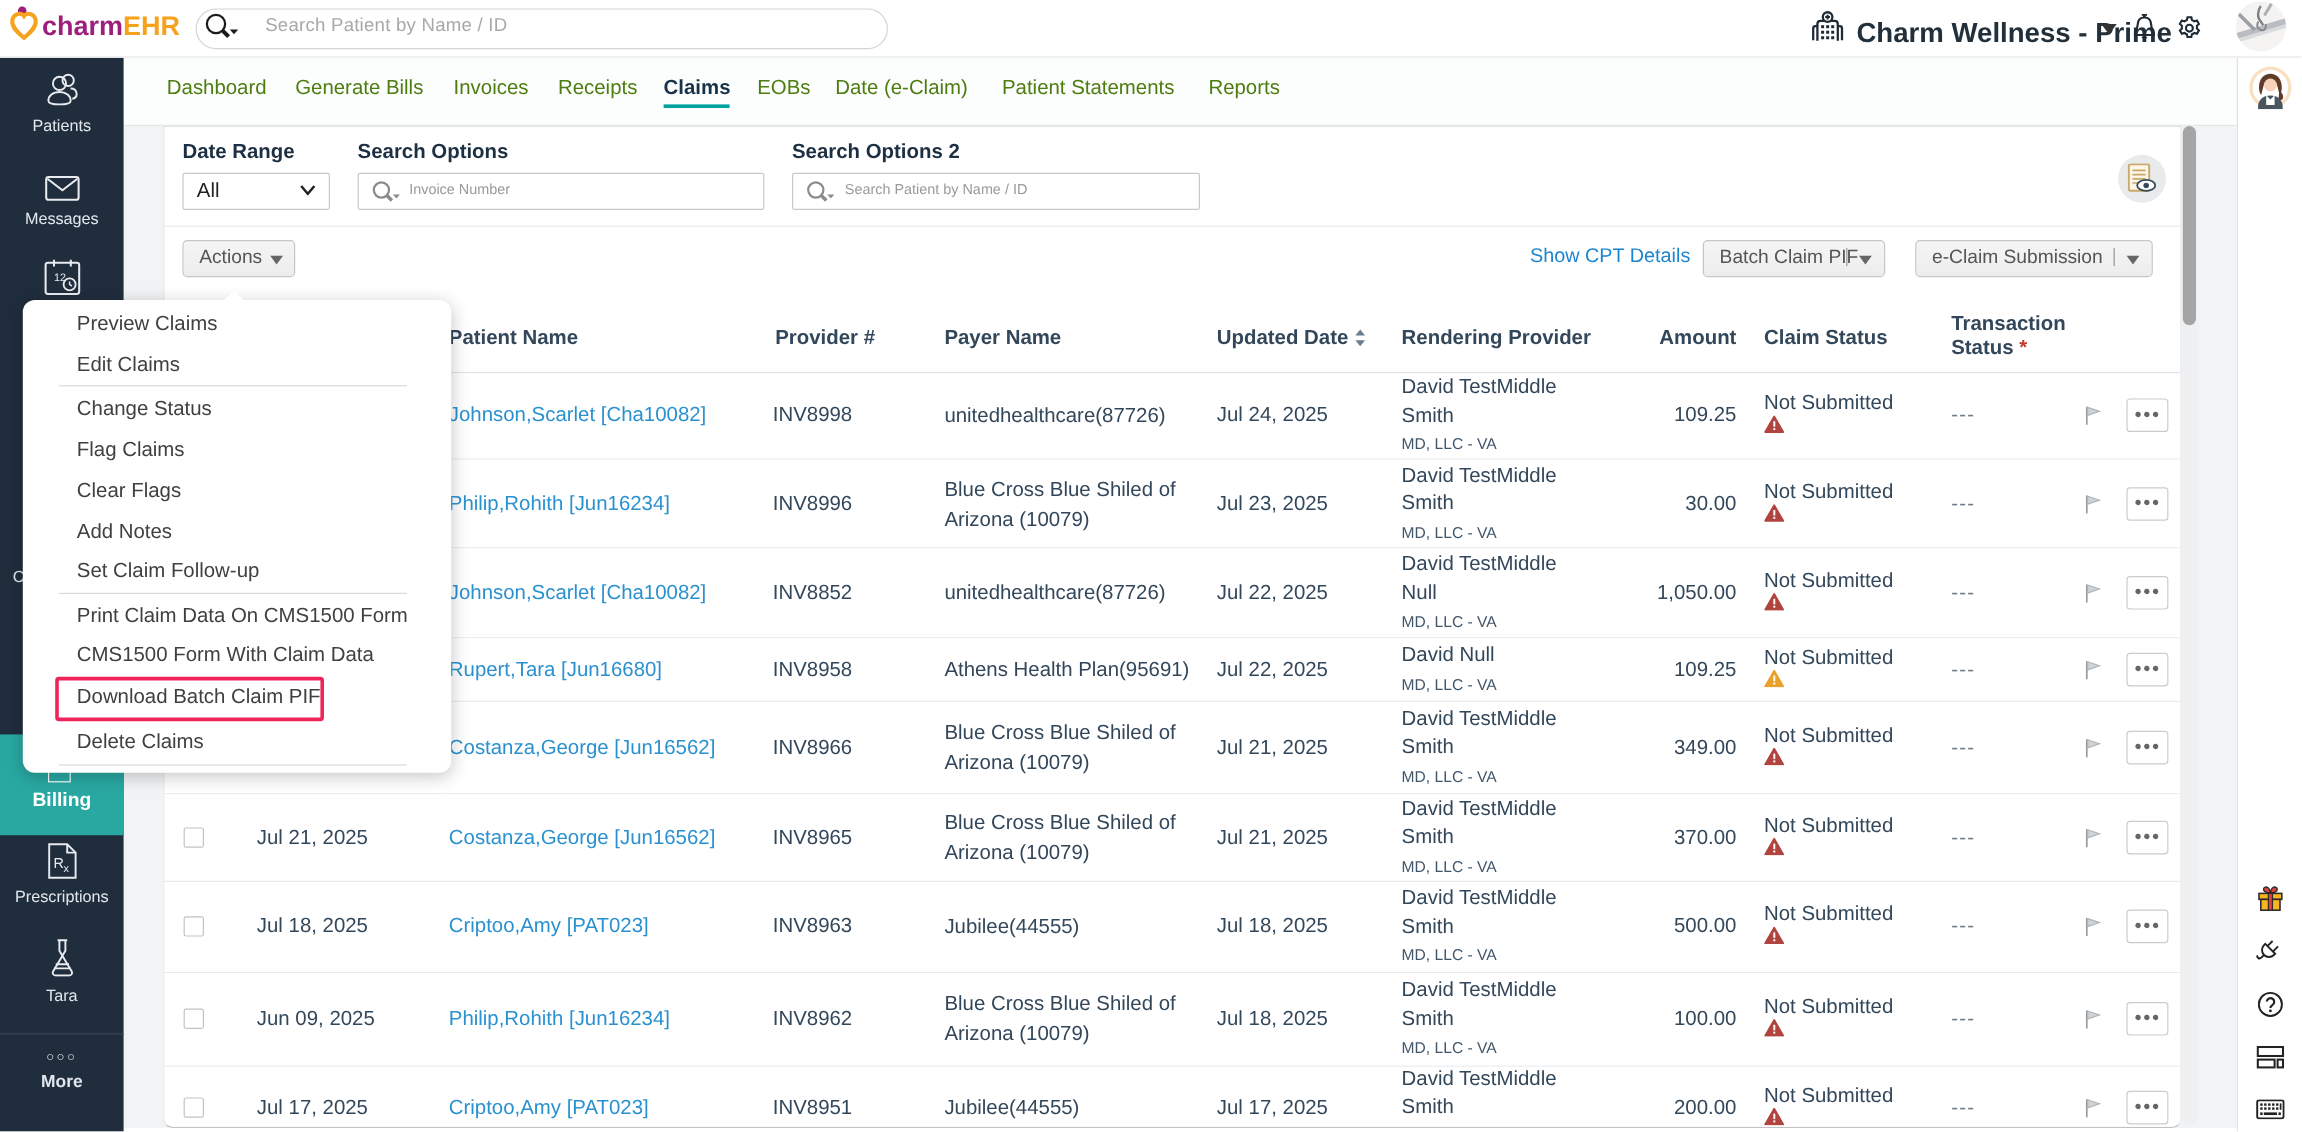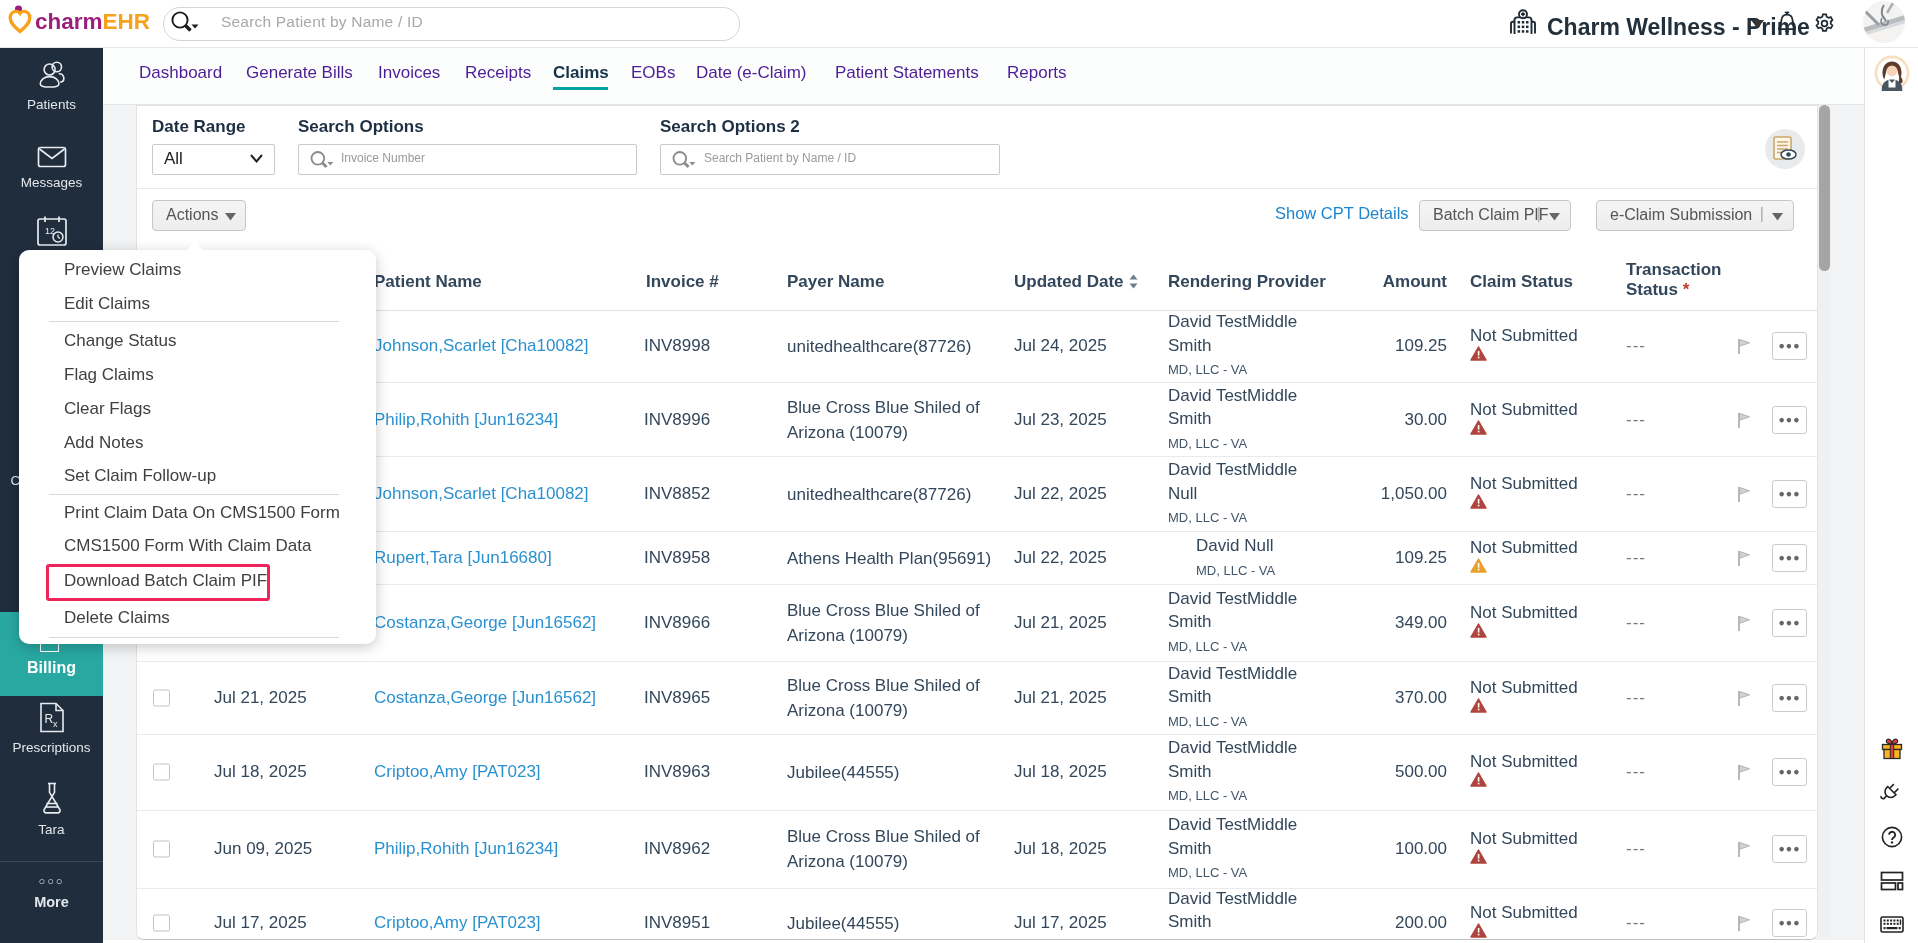--- a/index.html
+++ b/index.html
@@ -3,21 +3,21 @@
 <meta charset="utf-8">
 <style>
 *{margin:0;padding:0;box-sizing:border-box}
 html,body{width:1918px;height:943px;overflow:hidden;background:#fff;font-family:"Liberation Sans",sans-serif}
 .a{position:absolute}
 #page{position:relative;width:1918px;height:943px;overflow:hidden;font-family:"Liberation Sans",sans-serif}
 #topbar{left:0;top:0;width:1918px;height:48px;background:#fff;border-bottom:1px solid #e7e7e7;z-index:30}
 #sidebar{left:0;top:48px;width:103px;height:895px;background:#202d3d;z-index:5}
 .sbitem{position:absolute;width:103px;text-align:center;color:#e2e7ec;font-size:13.5px}
 #nav{left:103px;top:48px;width:1761px;height:57px;background:#fcfdfd;border-bottom:1px solid #e4e6e8;z-index:4}
-.tab{position:absolute;top:14.5px;font-size:17px;color:#4c1d95;white-space:nowrap}
+.tab{position:absolute;top:14.5px;font-size:17px;color:#4d7c0f;white-space:nowrap}
 #contentbg{left:103px;top:105px;width:1761px;height:835px;background:#f2f3f5;z-index:1}
 #panel{left:136px;top:105px;width:1682px;height:835px;background:#fff;border:1px solid #e2e3e5;border-bottom:1px solid #c2c2c2;border-radius:0 0 8px 8px;z-index:2;overflow:hidden}
 .lbl{position:absolute;font-size:17px;font-weight:bold;color:#1d2f42}
 .inpt{position:absolute;height:31px;border:1px solid #c9c9c9;background:#fff;border-radius:2px}
 .ph2{position:absolute;font-size:12px;color:#9a9a9a;white-space:nowrap}
 .gbtn{position:absolute;height:31px;background:linear-gradient(#f5f5f5,#ededed);border:1px solid #c6c6c6;border-radius:4px;color:#555;font-size:16px;white-space:nowrap}
 .th{position:absolute;font-size:17px;font-weight:bold;color:#33475b;white-space:nowrap}
 .row{position:absolute;left:0;width:1680px;border-bottom:1px solid #e9eaec;background:#fff}
 .cell{position:absolute;top:50%;transform:translateY(-50%);font-size:17px;color:#33475b;white-space:nowrap}
 .link{color:#2a91d0}
@@ -91,21 +91,21 @@
       <span style="position:absolute;left:13px;top:5px">e-Claim Submission</span>
       <span style="position:absolute;right:29px;top:4px;color:#aaa">|</span>
       <svg style="position:absolute;right:10px;top:12px" width="11" height="8" viewBox="0 0 11 8">
           <path d="M0 0 h11 l-5.5 7.5 z" fill="#666"></path>
         </svg>
     </div>
 
     <div class="a" style="left:0;top:145px;width:1680px;height:59.5px;border-bottom:1px solid #dfe1e3">
       <div class="chk" style="left:16px"></div>
       <div class="th" style="left:237px;top:21px">Patient Name</div>
-      <div class="th" style="left:509px;top:21px">Invoice #</div>
+      <div class="th" style="left:509px;top:21px">Provider #</div>
       <div class="th" style="left:650px;top:21px">Payer Name</div>
       <div class="th" style="left:877px;top:21px">Updated Date</div>
       <svg class="a" style="left:991px;top:22px" width="11" height="17" viewBox="0 0 11 17">
           <path d="M1.5 6.5 L5.5 1.5 L9.5 6.5 Z" fill="#6b7c8d"></path>
           <path d="M1.5 10.5 L5.5 15.5 L9.5 10.5 Z" fill="#6b7c8d"></path>
         </svg>
       <div class="th" style="left:1031px;top:21px">Rendering Provider</div>
       <div class="th" style="left:1160px;top:21px;width:150px;text-align:right">Amount</div>
       <div class="th" style="left:1333px;top:21px">Claim Status</div>
       <div class="th" style="left:1489px;top:9px">Transaction<br>Status <span style="color:#c0392b">*</span></div>
@@ -174,21 +174,21 @@
           </svg></div>
         <div class="dots" style="left:1635px">●●●</div>
       </div>
 <div class="row" style="top:426px;height:53px">
         <div class="chk" style="left:16px"></div>
         <div class="cell" style="left:77px">Jul 22, 2025</div>
         <div class="cell link" style="left:237px">Rupert,Tara [Jun16680]</div>
         <div class="cell" style="left:507px">INV8958</div>
         <div class="cell payer" style="left:650px">Athens Health Plan(95691)</div>
         <div class="cell" style="left:877px">Jul 22, 2025</div>
-        <div class="cell prov" style="left:1059px">David Null<br><span class="sm">MD, LLC - VA</span></div>
+        <div class="cell prov" style="left:1031px">David Null<br><span class="sm">MD, LLC - VA</span></div>
         <div class="cell amt" style="left:1160px;width:150px">109.25</div>
         <div class="cell cs" style="left:1333px">Not Submitted<br><span class="tri"><svg width="17" height="15" viewBox="0 0 17 15">
               <path d="M8.5 1 L16 14 L1 14 Z" fill="#e9a12e" stroke="#e9a12e" stroke-width="1.5" stroke-linejoin="round"></path>
               <rect x="7.8" y="5" width="1.6" height="4.6" fill="#fff"></rect>
               <rect x="7.8" y="10.7" width="1.6" height="1.7" fill="#fff"></rect>
             </svg></span></div>
         <div class="cell" style="left:1489px;letter-spacing:1px;color:#6e7a86">---</div>
         <div class="cell" style="left:1600px;height:18px"><svg width="16" height="18" viewBox="0 0 16 18">
             <path d="M2 2 L2 17" stroke="#9a9a9a" stroke-width="1.4"></path>
             <path d="M2.7 2.5 L12.5 5.8 L2.7 9.2 Z" fill="#ced3d7" stroke="#b0b5ba" stroke-width="1"></path>

